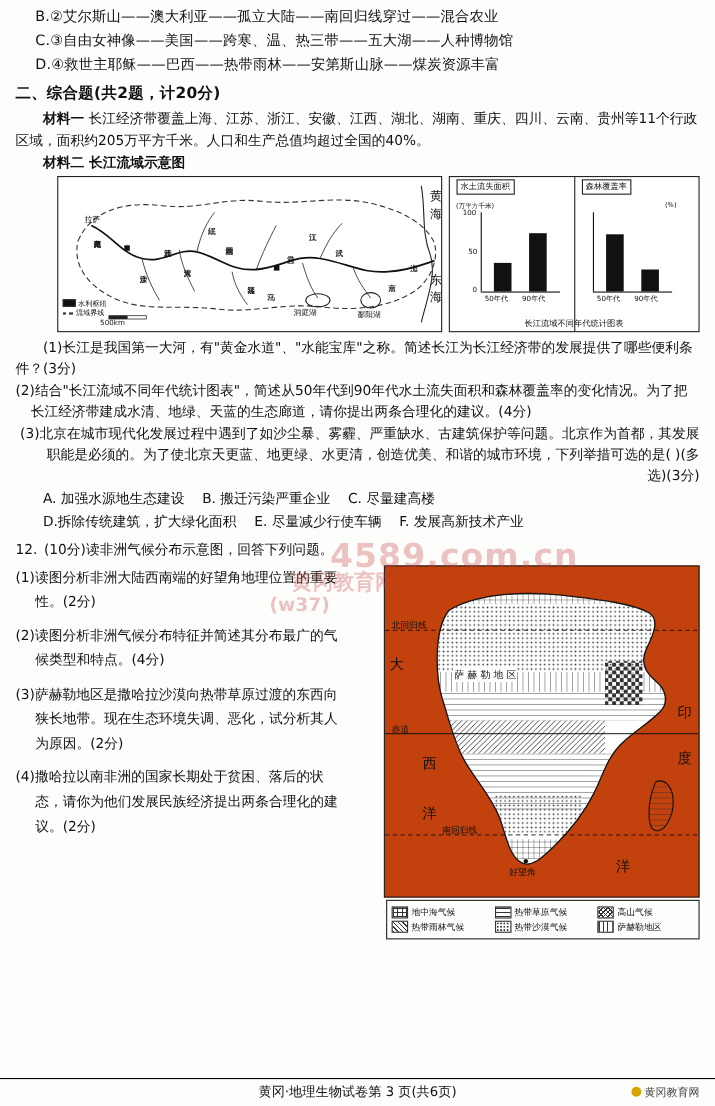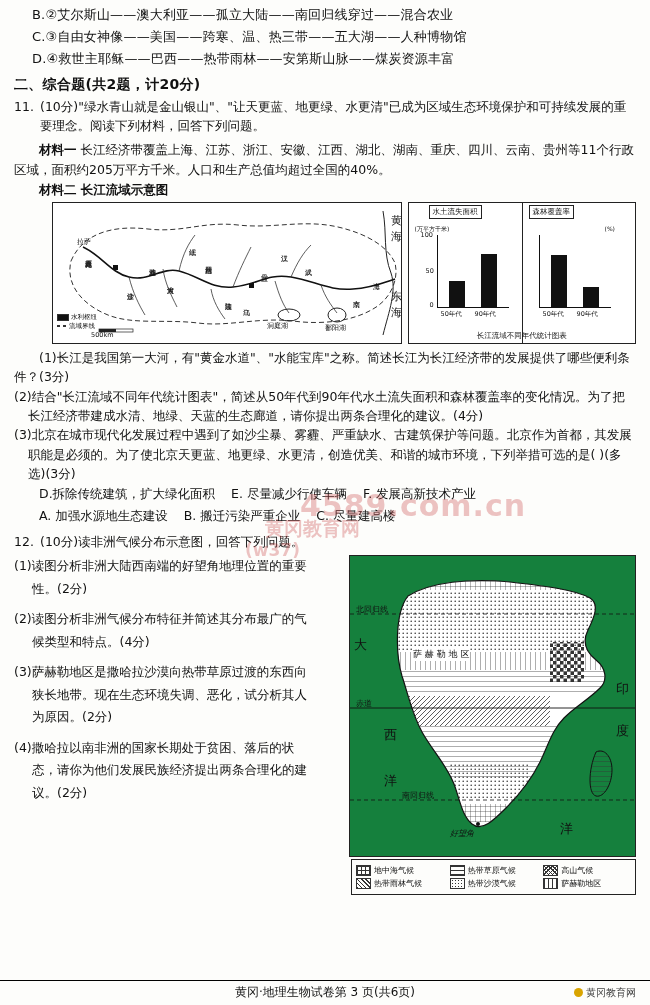--- a/index.html
+++ b/index.html
@@ -34,21 +34,21 @@
   .chart-head{position:absolute;top:2px;font-size:7.5px;border:1px solid #222;padding:1px 3px;background:#fff;}
   .axis{position:absolute;background:#111;}
   .bar{position:absolute;background:#111;}
   .ctick{position:absolute;font-size:6.5px;color:#111;}
   .chart-cap{position:absolute;bottom:2px;width:100%;text-align:center;font-size:7.5px;}
   .opts{margin-left:2em;line-height:1.7;}
   .opt-row{display:flex;gap:16px;}
   
   .afr-wrap{position:relative;margin-top:4px;}
   .afr-left{width:300px;}
-  .afr-box{position:absolute;right:0;top:0;width:285px;height:300px;border:1px solid #222;background:#15803d;overflow:hidden;}
+  .afr-box{position:absolute;right:0;top:0;width:285px;height:300px;border:1px solid #222;background:#c2410c;overflow:hidden;}
   .afr-lab{position:absolute;font-size:8px;}
   .afr-lab.big{font-size:13px;letter-spacing:2px;}
   .legend-box{margin-top:2px;width:285px;border:1px solid #222;position:absolute;right:0;top:302px;padding:3px 4px;box-sizing:border-box;font-size:8px;}
   .lg-row{display:flex;gap:6px;margin:2px 0;align-items:center;}
   .lg-item{display:flex;align-items:flex-start;gap:3px;width:88px;}
   .sw{width:13px;height:9px;border:1px solid #333;display:inline-block;}
   .sw.a{background:
      repeating-linear-gradient(0deg,#333 0 1px,transparent 1px 4px),
      repeating-linear-gradient(90deg,#333 0 1px,transparent 1px 4px);}
   .sw.b{background:repeating-linear-gradient(90deg,#333 0 1px,transparent 1px 4px);}
@@ -72,24 +72,20 @@
 <div class="page">
 
   <div class="mc-list">
     <div class="mc-line">B.②艾尔斯山——澳大利亚——孤立大陆——南回归线穿过——混合农业</div>
     <div class="mc-line">C.③自由女神像——美国——跨寒、温、热三带——五大湖——人种博物馆</div>
     <div class="mc-line">D.④救世主耶稣——巴西——热带雨林——安第斯山脉——煤炭资源丰富</div>
   </div>
 
   <div class="sec-title">二、综合题(共2题，计20分)</div>
 
-  <div class="q">
-    <div class="q-num">11.</div>
-    <div class="q-body">(10分)"绿水青山就是金山银山"、"让天更蓝、地更绿、水更清"已成为区域生态环境保护和可持续发展的重要理念。阅读下列材料，回答下列问题。</div>
-  </div>
 
   <div class="mat-block" style="margin-top:4px;">
     <span class="mat-title">材料一</span>
     <span>长江经济带覆盖上海、江苏、浙江、安徽、江西、湖北、湖南、重庆、四川、云南、贵州等11个行政区域，面积约205万平方千米。人口和生产总值均超过全国的40%。</span>
   </div>
 
   <div class="fig-title">
     <span>材料二</span>
     <span style="">长江流域示意图</span>
   </div>
@@ -149,21 +145,21 @@
 
       <div class="map-legend">
         <div><span class="leg-k" style="background:#111;"></span><span>水利枢纽</span></div>
         <div><span class="leg-k" style="background:repeating-linear-gradient(90deg,#333 0 3px,transparent 3px 6px);height:2px;border:none;"></span><span>流域界线</span></div>
         <div style="margin-left:34px;"><span>500km</span></div>
       </div>
     </div>
 
     <div class="chartbox">
       <div class="chart-split"></div>
-      <div class="chart-head" style="left:20px;">水土流失面积</div>
+      <div class="chart-head" style="left:6px;">水土流失面积</div>
       <div class="ctick" style="left:6px;top:22px;font-size:6px;">(万平方千米)</div>
       <div class="chart-head" style="left:120px;">森林覆盖率</div>
       <div class="ctick" style="left:196px;top:22px;font-size:6px;">(%)</div>
 
       <div class="axis" style="left:28px;top:32px;width:1px;height:72px;"></div>
       <div class="axis" style="left:28px;top:104px;width:72px;height:1px;"></div>
       <div class="ctick" style="left:12px;top:28px;">100</div>
       <div class="ctick" style="left:17px;top:64px;">50</div>
       <div class="ctick" style="left:21px;top:98px;">0</div>
       <div class="bar" style="left:40px;top:78px;width:16px;height:26px;"></div>
@@ -177,32 +173,32 @@
       <div class="bar" style="left:174px;top:84px;width:16px;height:20px;"></div>
       <div class="ctick" style="left:134px;top:107px;">50年代</div>
       <div class="ctick" style="left:168px;top:107px;">90年代</div>
 
       <div class="chart-cap">长江流域不同年代统计图表</div>
     </div>
   </div>
 
   <div class="indent1" style="line-height:1.55;">(1)长江是我国第一大河，有"黄金水道"、"水能宝库"之称。简述长江为长江经济带的发展提供了哪些便利条件？(3分)</div>
   <div style="line-height:1.55;margin-left:14px;text-indent:-14px;">(2)结合"长江流域不同年代统计图表"，简述从50年代到90年代水土流失面积和森林覆盖率的变化情况。为了把长江经济带建成水清、地绿、天蓝的生态廊道，请你提出两条合理化的建议。(4分)</div>
-  <div style="line-height:1.55;margin-left:14px;text-indent:-14px;">(3)北京在城市现代化发展过程中遇到了如沙尘暴、雾霾、严重缺水、古建筑保护等问题。北京作为首都，其发展职能是必须的。为了使北京天更蓝、地更绿、水更清，创造优美、和谐的城市环境，下列举措可选的是(         )(多选)(3分)</div>
+  <div style="line-height:1.55;margin-left:14px;text-indent:-14px;text-align:right;">(3)北京在城市现代化发展过程中遇到了如沙尘暴、雾霾、严重缺水、古建筑保护等问题。北京作为首都，其发展职能是必须的。为了使北京天更蓝、地更绿、水更清，创造优美、和谐的城市环境，下列举措可选的是(         )(多选)(3分)</div>
 
   <div class="opts">
+    <div class="opt-row">
+      <span>A. 加强水源地生态建设</span>
+      <span>B. 搬迁污染严重企业</span>
+      <span>C. 尽量建高楼</span>
+    </div>
     <div class="opt-row">
       <span>D.拆除传统建筑，扩大绿化面积</span>
       <span>E. 尽量减少行使车辆</span>
       <span>F. 发展高新技术产业</span>
-    </div>
-    <div class="opt-row">
-      <span>A. 加强水源地生态建设</span>
-      <span>B. 搬迁污染严重企业</span>
-      <span>C. 尽量建高楼</span>
     </div>
   </div>
 
   <div class="q" style="margin-top:6px;">
     <div class="q-num">12.</div>
     <div class="q-body">(10分)读非洲气候分布示意图，回答下列问题。</div>
   </div>
 
   <div class="afr-wrap">
     <div class="afr-left q12-list">
@@ -282,21 +278,21 @@
       <div class="afr-lab" style="left:6px;top:48px;">北回归线</div>
       <div class="afr-lab" style="left:6px;top:142px;">赤道</div>
       <div class="afr-lab" style="left:6px;top:234px;padding-left:46px;">南回归线</div>
       <div class="afr-lab" style="left:62px;top:92px;font-size:9px;background:#fff;padding:0 1px;">萨 赫 勒 地 区</div>
       <div class="afr-lab big" style="left:4px;top:80px;">大</div>
       <div class="afr-lab big" style="left:34px;top:170px;">西</div>
       <div class="afr-lab big" style="left:34px;top:216px;">洋</div>
       <div class="afr-lab big" style="left:266px;top:124px;">印</div>
       <div class="afr-lab big" style="left:266px;top:166px;">度</div>
       <div class="afr-lab big" style="left:210px;top:264px;">洋</div>
-      <div class="afr-lab" style="left:100px;top:272px;font-style:italic;">好望角</div>
+      <div class="afr-lab" style="left:113px;top:272px;">好望角</div>
     </div>
 
     <div class="legend-box">
       <div class="lg-row">
         <span class="lg-item">
             <i class="sw a"></i>
             <span>地中海气候</span>
           </span>
         <span class="lg-item">
             <i class="sw f"></i>

